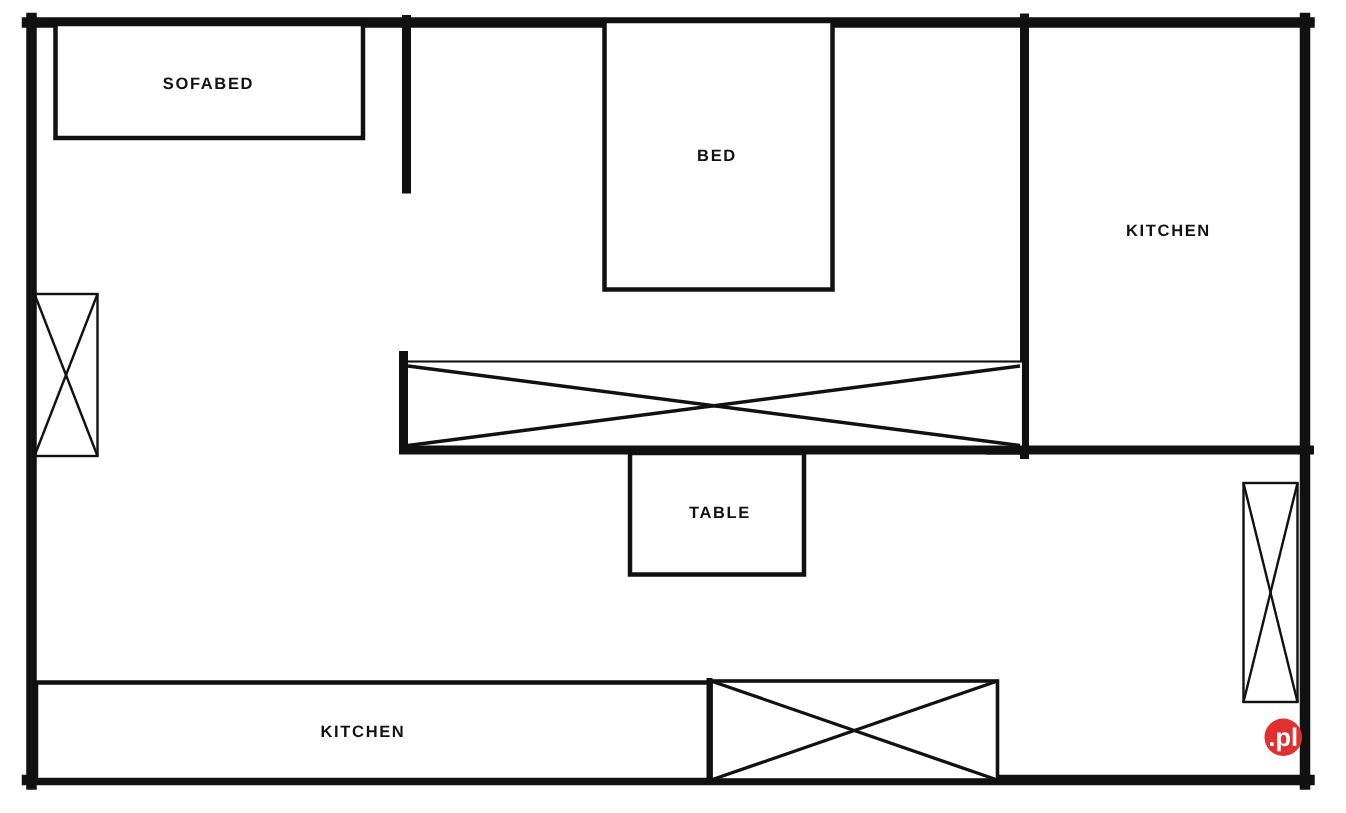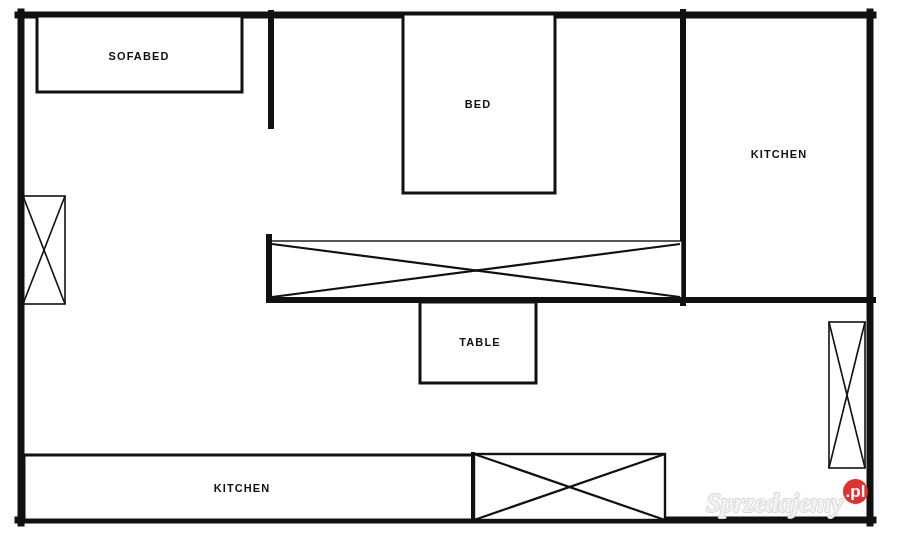--- a/index.html
+++ b/index.html
@@ -156,17 +156,16 @@
 
   <div class="room-label" style="left:478px; top:104px;">BED</div>
 
   <div class="room-label" style="left:779px; top:154px;">KITCHEN</div>
 
   <div class="room-label" style="left:480px; top:342px;">TABLE</div>
 
   <div class="room-label" style="left:242px; top:488px;">KITCHEN</div>
 
   <div id="watermark">
-    <span class="wm-text">Sprzedajemy</span>
     <span class="wm-badge">.pl</span>
   </div>
 
 </div>
 
 </body></html>

